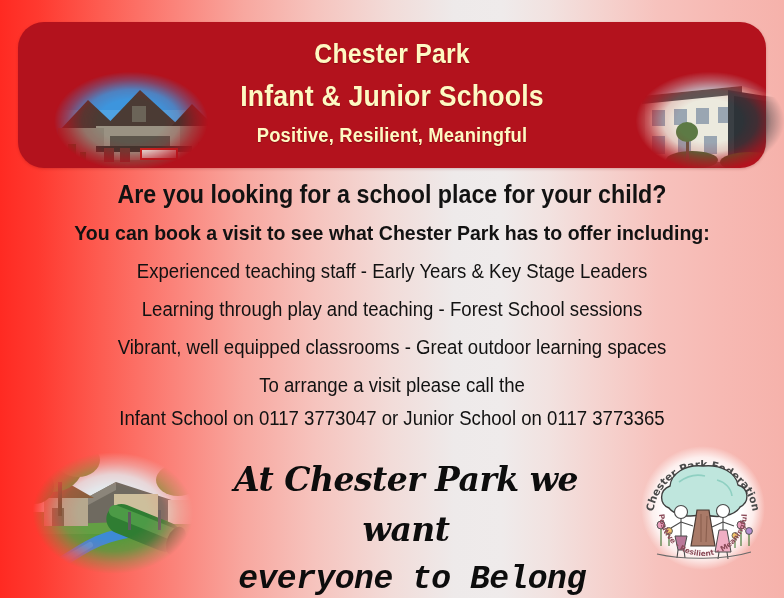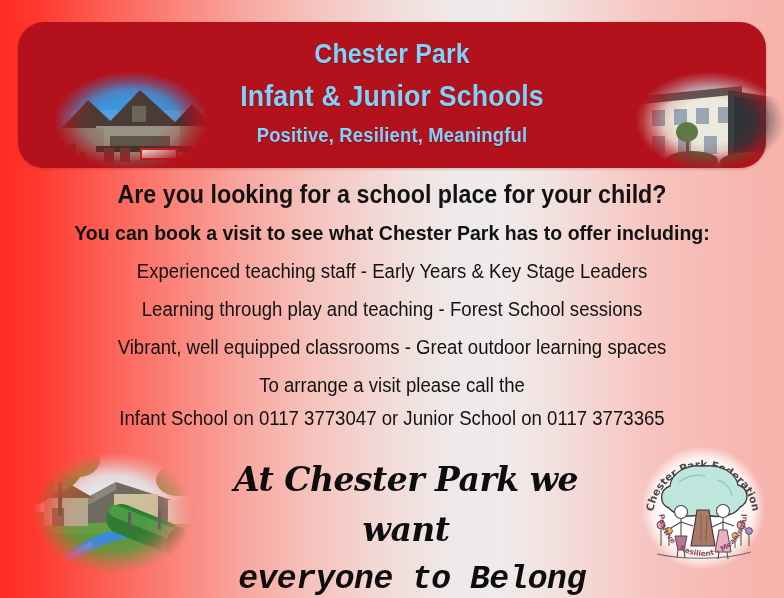--- a/index.html
+++ b/index.html
@@ -46,21 +46,21 @@
     border-radius: 26px;
     box-shadow: 0 1px 3px rgba(120, 0, 10, 0.25);
   }
 
   .banner-title-stack {
     position: absolute;
     left: 0;
     right: 0;
     top: 12px;
     text-align: center;
-    color: #7dd3fc;
+    color: #fef9c3;
   }
   .bt-line {
     font-family: "Liberation Sans Narrow", "Liberation Sans", sans-serif;
     font-weight: bold;
     letter-spacing: 0.2px;
     text-shadow: 0 1px 1px rgba(90,0,8,0.45);
     transform: scaleX(0.92);
   }
   .bt-1 { font-size: 27px; line-height: 40px; }
   .bt-2 { font-size: 29px; line-height: 44px; }

